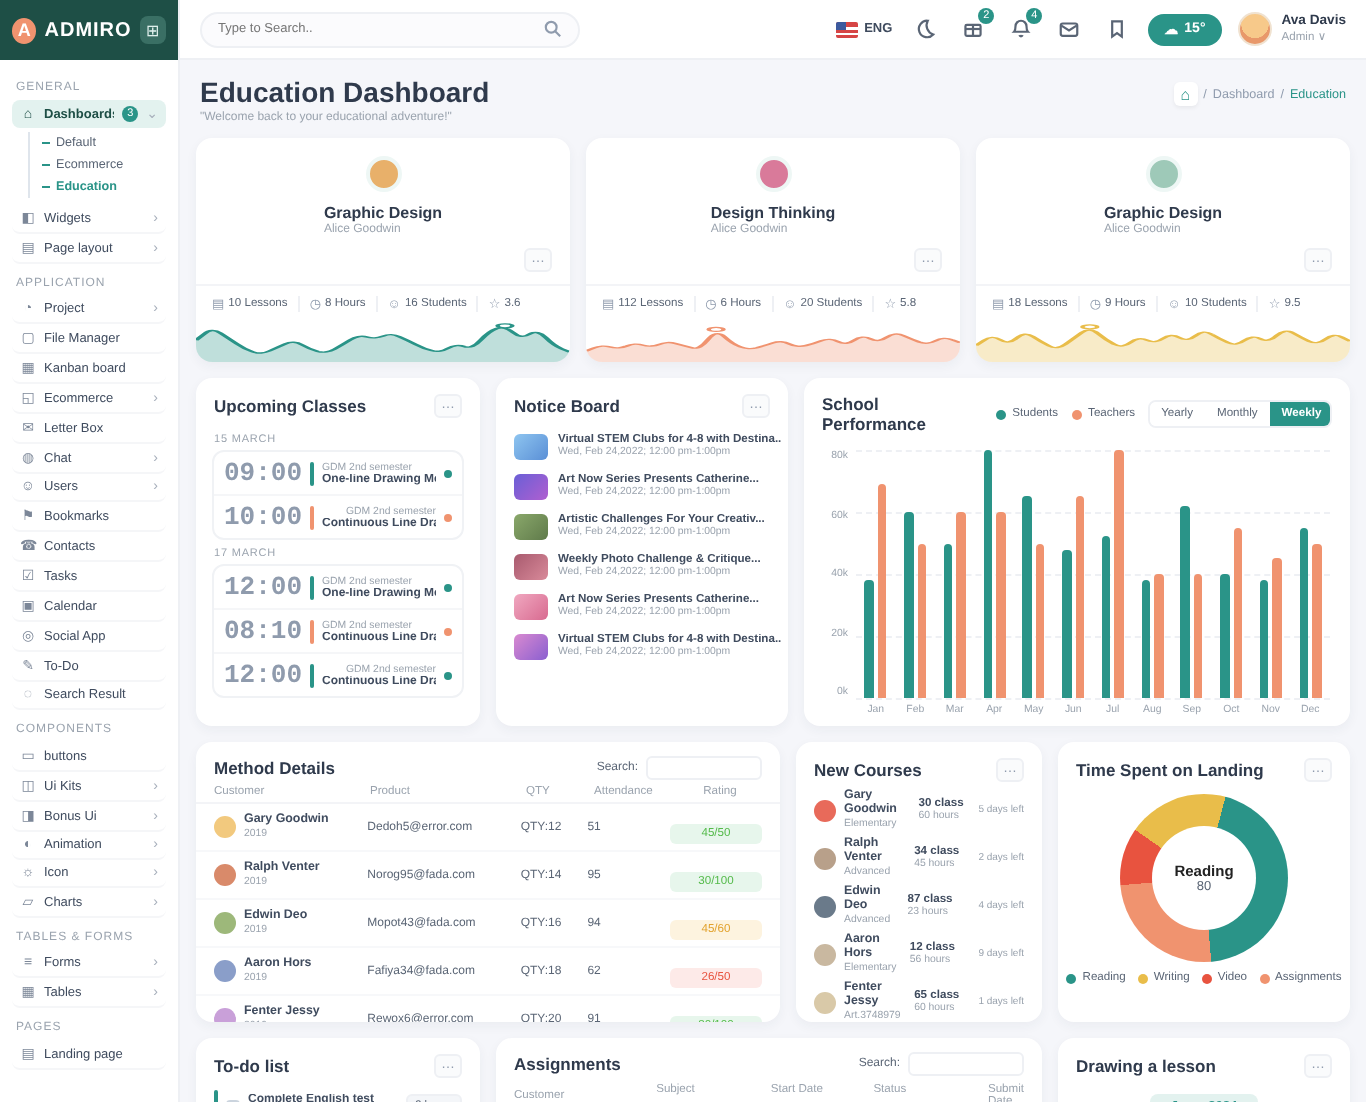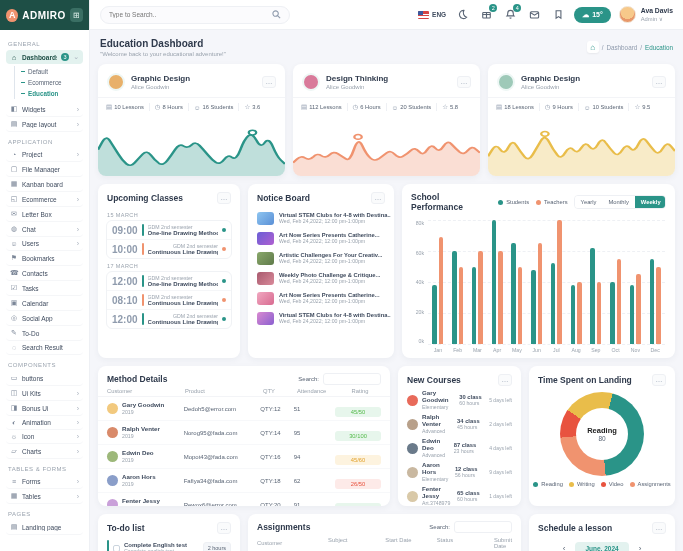--- a/index.html
+++ b/index.html
@@ -40,51 +40,51 @@
   .tb-badge { position:absolute; top:-3px; right:-3px; background:#2a9488; color:#fff; font-size:5.5px; min-width:8px; height:8px; border-radius:50%; display:flex; align-items:center; justify-content:center; }
   .weather-pill { background:#2a9488; color:#fff; font-size:7px; font-weight:bold; border-radius:10px; height:16px; padding:0 8px; display:flex; align-items:center; gap:3px; }
   .profile { display:flex; align-items:center; gap:5px; }
   .avatar { width:17px; height:17px; border-radius:50%; background:radial-gradient(circle at 50% 35%, #f7c98a 55%, #e8986a 56%); border:1px solid #f0e2d0; }
   .profile-name { font-size:6.8px; font-weight:bold; color:#2f3a4c; line-height:1.2; }
   .profile-role { font-size:5.8px; color:#9aa3ae; }
 
   
   .content { position:absolute; left:90px; top:30px; width:593px; height:521px; padding:6px 8px; overflow:hidden; }
   .page-head { display:flex; align-items:flex-start; margin:2px 2px 7px; }
-  .page-title { font-size:10px; font-weight:bold; color:#2f3a4c; }
+  .page-title { font-size:14px; font-weight:bold; color:#2f3a4c; }
   .page-sub { font-size:6px; color:#9aa3ae; margin-top:2px; }
   .breadcrumb { margin-left:auto; display:flex; align-items:center; gap:3px; font-size:6.3px; color:#8f9bad; margin-top:3px; }
   .bc-home { width:12px; height:12px; background:#fff; border-radius:3px; display:flex; align-items:center; justify-content:center; color:#2a9488; font-size:8px; box-shadow:0 1px 2px rgba(0,0,0,.06); }
   .bc-current { color:#2a9488; }
 
   .row { display:flex; gap:8px; margin-bottom:8px; }
   .card { background:#fff; border-radius:8px; box-shadow:0 2px 6px rgba(40,50,70,.05); overflow:hidden; }
   .panel-head { display:flex; align-items:center; padding:8px 9px 4px; }
   .panel-title { font-size:8.5px; font-weight:bold; color:#2f3a4c; }
   .more-btn { margin-left:auto; width:14px; height:12px; border:1px solid #eef0f4; background:#fafbfc; border-radius:3px; color:#8f9bad; font-size:7px; line-height:9px; text-align:center; cursor:pointer; }
 
   
   .course-card { flex:1; height:112px; display:flex; flex-direction:column; }
-  .cc-head { display:flex; align-items:center; gap:6px; padding:9px 9px 6px; border-bottom:1px solid #f3f4f7; }
+  .cc-head { display:flex; align-items:center; gap:6px; padding:9px 9px 6px; border-bottom:1px solid #f3f4f7;flex-direction:column; }
   .cc-avatar { width:18px; height:18px; border-radius:50%; border:2px solid #eef7f5; }
   .cc-title { font-size:8px; font-weight:bold; }
   .cc-sub { font-size:6px; color:#9aa3ae; margin-top:1px; }
   .cc-stats { display:flex; align-items:center; padding:5px 8px; }
   .cc-stat { display:flex; align-items:center; gap:2px; font-size:5.8px; color:#5a6575; white-space:nowrap; }
   .cc-stat .st-ico { color:#8f9bad; font-size:6.5px; }
   .cc-sep { width:1px; height:8px; background:#eef0f4; margin:0 5px; }
   .cc-chart { margin-top:auto; height:48px; width:100%; display:block; }
 
   
   .upcoming { width:142px; height:174px; }
   .uc-date { font-size:5.5px; color:#9aa3ae; letter-spacing:.4px; margin:4px 9px 2px; text-transform:uppercase; }
   .uc-group { border:1px solid #f0f2f5; border-radius:6px; margin:0 8px 2px; }
   .uc-item { display:flex; align-items:center; gap:4px; padding:3px 5px; border-bottom:1px solid #f5f6f8; }
   .uc-item:last-child { border-bottom:none;text-align:right; }
-  .uc-time { font-size:10px; color:#8f9bad; font-weight:bold; }
+  .uc-time { font-size:13px; color:#8f9bad; font-weight:bold;font-family:Liberation Mono, monospace; }
   .uc-line { width:2px; height:12px; border-radius:2px; }
   .uc-texts { flex:1; min-width:0; }
   .uc-course { font-size:5.2px; color:#9aa3ae; white-space:nowrap; overflow:hidden; }
   .uc-title { font-size:6px; font-weight:bold; color:#3f4b5e; white-space:nowrap; overflow:hidden; }
   .uc-dot { width:4px; height:4px; border-radius:50%; }
   .tone-teal .uc-line, .tone-teal .uc-dot { background:#2a9488; }
   .tone-orange .uc-line, .tone-orange .uc-dot { background:#f0936f; }
 
   
   .performance { flex:1; height:174px; display:flex; flex-direction:column; }
@@ -1139,21 +1139,21 @@
           <span class="a-subj">Subject</span>
           <span class="a-start">Start Date</span>
           <span class="a-status">Status</span>
           <span class="a-submit">Submit Date</span>
         </div>
 
       </div>
 
       <div class="card schedule">
         <div class="panel-head">
-          <span class="panel-title">Schedule a lesson</span>
+          <span class="panel-title">Drawing a lesson</span>
           <span class="more-btn">…</span>
         </div>
         <div class="sch-nav">
           <span class="sch-arrow">‹</span>
           <span class="sch-month">June, 2024</span>
           <span class="sch-arrow">›</span>
         </div>
       </div>
     </div>
 

